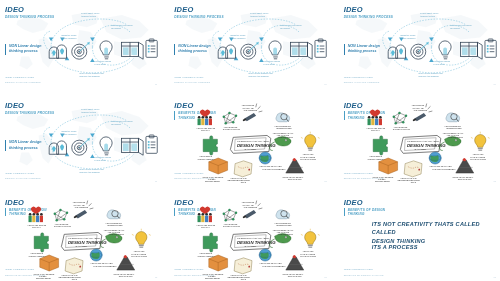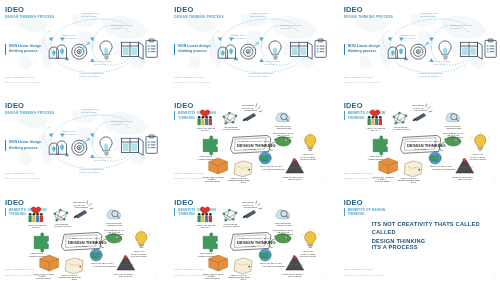--- a/index.html
+++ b/index.html
@@ -9,20 +9,21 @@
     font-family:"Liberation Sans",sans-serif;
     overflow:hidden;
   }
   .grid{
     width:500px;height:281px;
     display:grid;
     grid-template-columns:repeat(3,1fr);
     grid-template-rows:repeat(3,1fr);
     gap:8px;
     background:#ffffff;
+    font-style:italic;
   }
   .slide{
     position:relative;
     background:#ffffff;
     overflow:hidden;
     box-sizing:border-box;
   }
   
   .logo{
     position:absolute;left:5px;top:6px;

